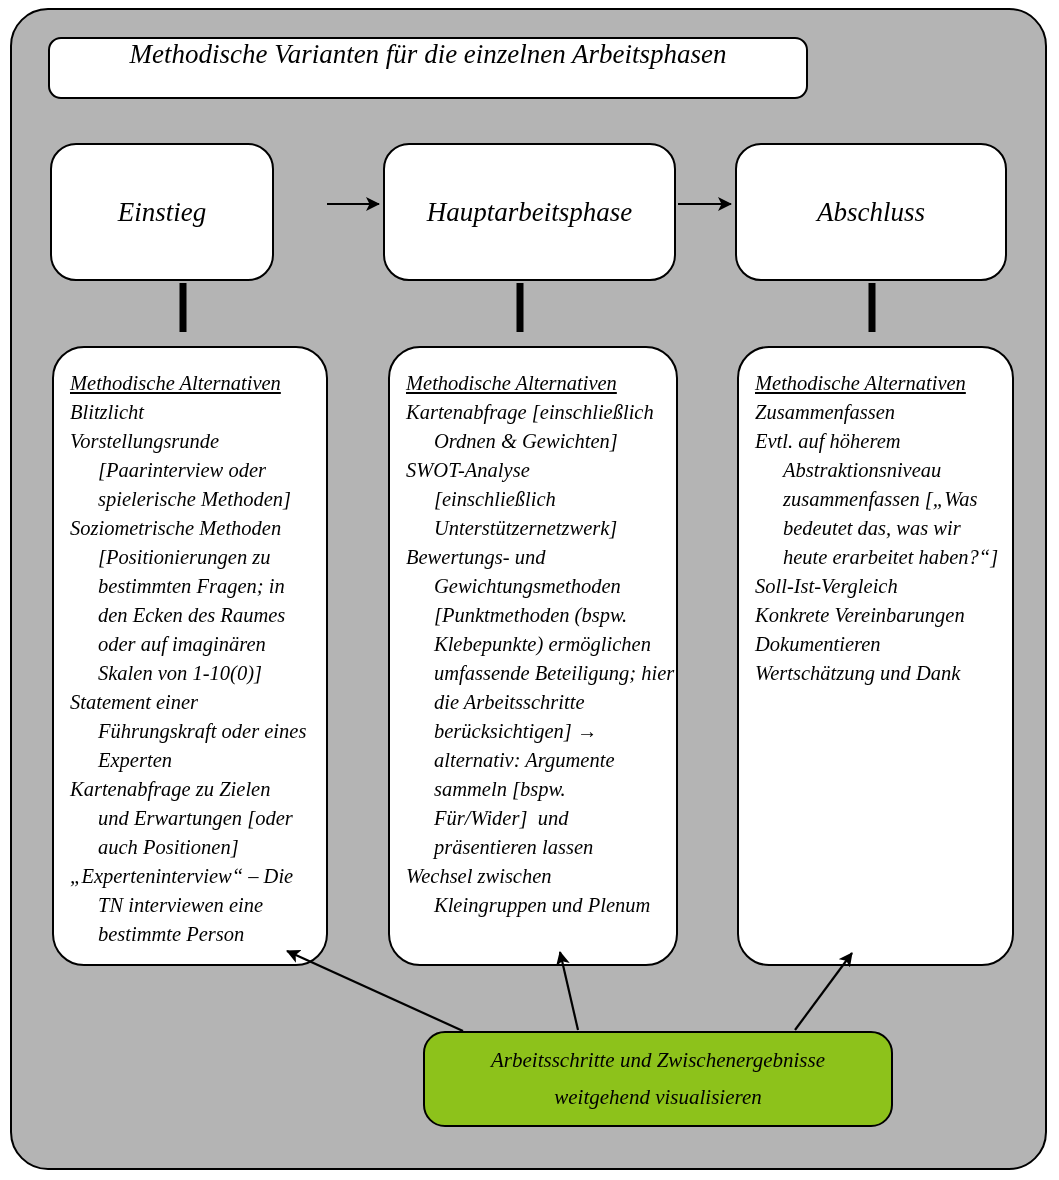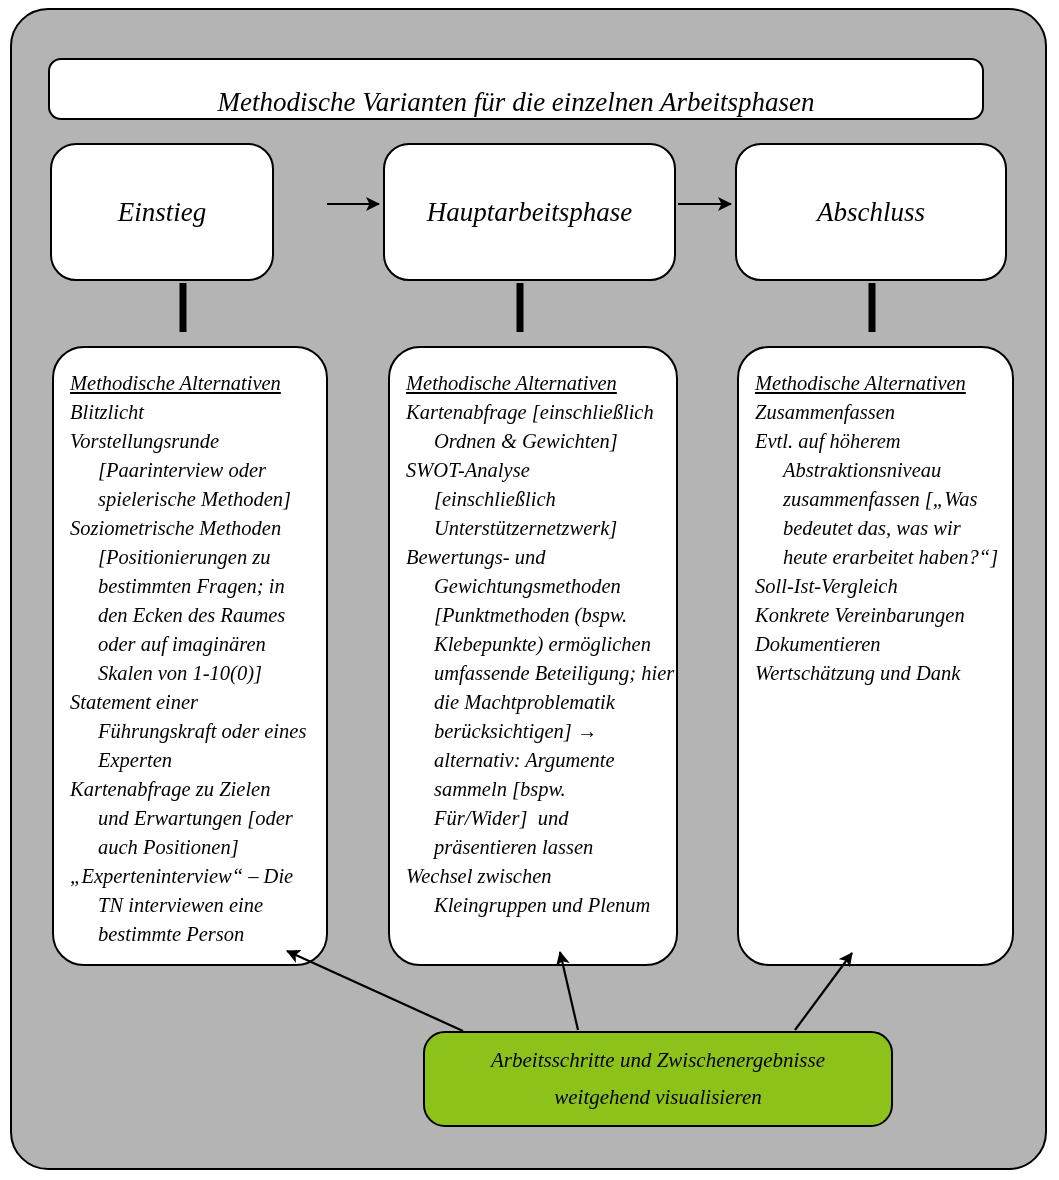--- a/index.html
+++ b/index.html
@@ -24,23 +24,23 @@
     background:var(--frame-gray);
     border:2px solid var(--stroke);
     border-radius:38px;
   }
   .box{
     position:absolute;
     background:var(--box-fill);
     border:2px solid var(--stroke);
   }
   .title-box{
-    left:48px;top:58px;width:936px;height:62px;
+    left:48px;top:37px;width:760px;height:62px;
     border-radius:13px;
-    display:flex;align-items:flex-end;justify-content:center;
+    display:flex;align-items:flex-start;justify-content:center;
     font-size:27px;
   }
   .phase{
     top:143px;height:138px;border-radius:26px;
     display:flex;align-items:center;justify-content:center;
     font-size:27px;
   }
   .phase-0{left:50px;width:224px;}
   .phase-1{left:383px;width:293px;}
   .phase-2{left:735px;width:272px;}
@@ -129,21 +129,21 @@
         <div class="line">Kartenabfrage [einschließlich</div>
         <div class="line indent">Ordnen &amp; Gewichten]</div>
         <div class="line">SWOT-Analyse</div>
         <div class="line indent">[einschließlich</div>
         <div class="line indent">Unterstützernetzwerk]</div>
         <div class="line">Bewertungs- und</div>
         <div class="line indent">Gewichtungsmethoden</div>
         <div class="line indent">[Punktmethoden (bspw.</div>
         <div class="line indent">Klebepunkte) ermöglichen</div>
         <div class="line indent">umfassende Beteiligung; hier</div>
-        <div class="line indent">die Machtproblematik</div>
+        <div class="line indent">die Arbeitsschritte</div>
         <div class="line indent">berücksichtigen] →</div>
         <div class="line indent">alternativ: Argumente</div>
         <div class="line indent">sammeln [bspw.</div>
         <div class="line indent">Für/Wider]  und</div>
         <div class="line indent">präsentieren lassen</div>
         <div class="line">Wechsel zwischen</div>
         <div class="line indent">Kleingruppen und Plenum</div>
       </div>
   </div>
   <div class="box content content-2">

